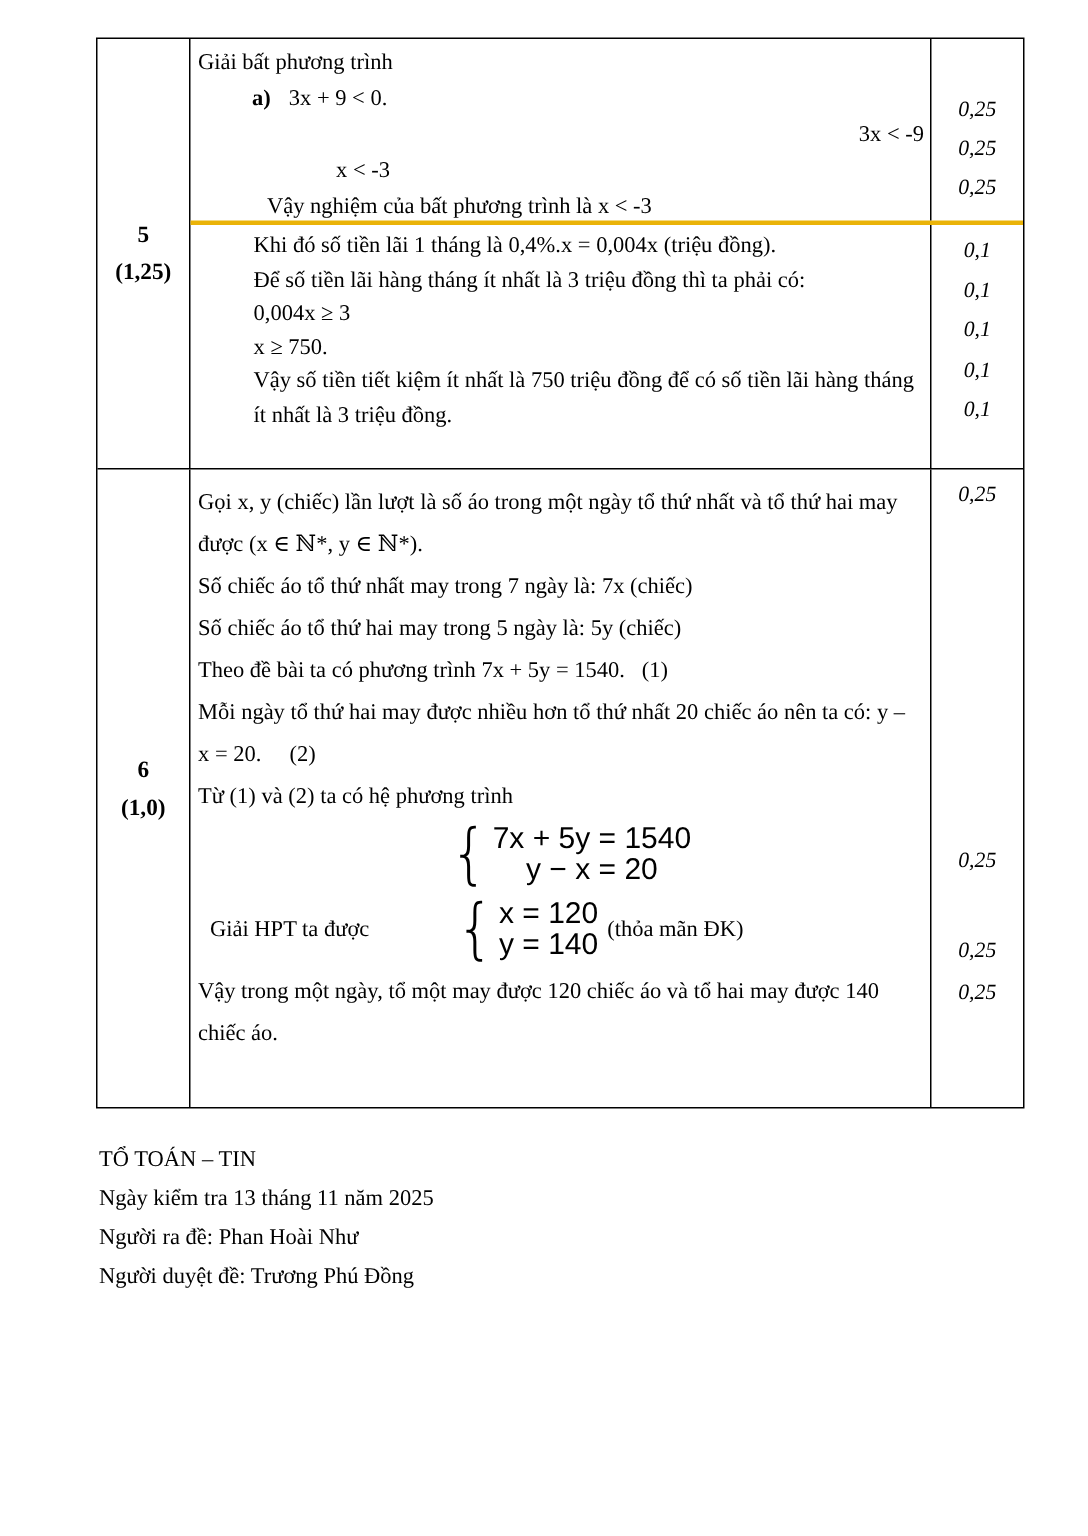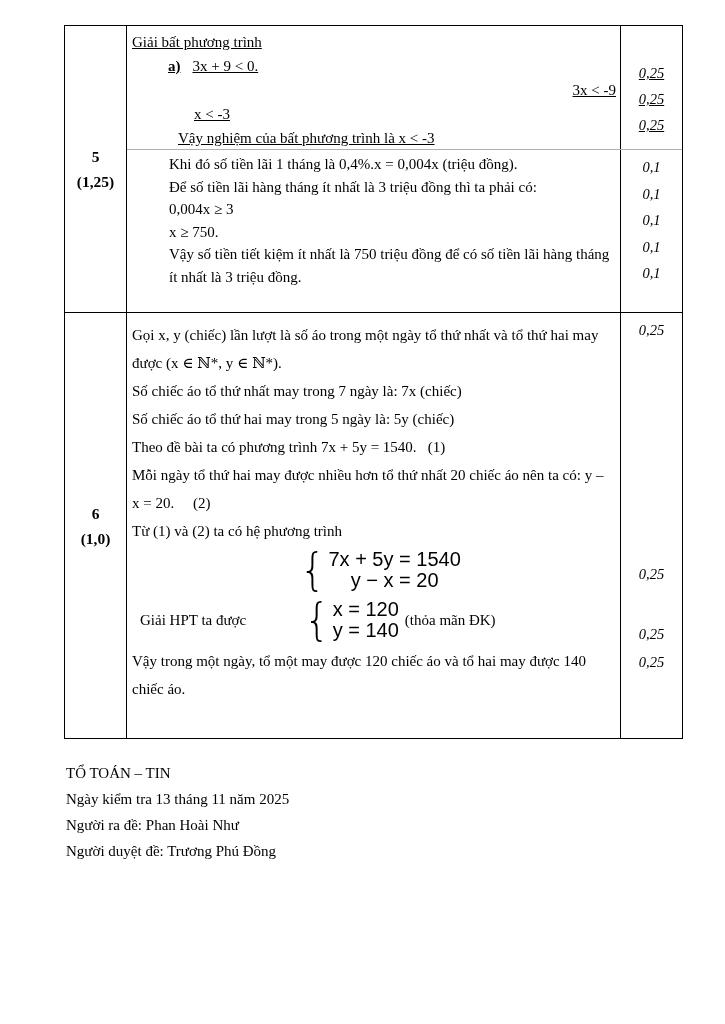--- a/index.html
+++ b/index.html
@@ -24,31 +24,31 @@
     width: 62px; flex: 0 0 62px;
     border-right: 1px solid #000;
     display: flex; flex-direction: column;
     align-items: center; justify-content: center;
     font-weight: bold; font-size: 15.5px;
     line-height: 25px;
   }
 
   .sub-col { flex: 1; display: flex; flex-direction: column; }
   .subrow { display: flex; }
-  .subrow-a { height: 124px; border-bottom: 1px solid #eab308; text-decoration: underline; }
+  .subrow-a { height: 124px; border-bottom: 3px solid #eab308; }
   .subrow-b { height: 162px; }
 
   .content { flex: 1; overflow: hidden; }
 
   .content-a { padding: 4px 4px 0 5px; }
   .content-a .line { line-height: 24px; white-space: nowrap; }
   .indent-a1 { margin-left: 36px; }
   .indent-a1 .alabel { font-weight: bold; margin-right: 12px; }
   .indent-a2 { margin-left: 77px; text-align: right; }
-  .indent-a3 { margin-left: 62px; }
+  .indent-a3 { margin-left: 92px; }
   .indent-a4 { margin-left: 46px; }
 
   .content-b { padding: 3px 6px 0 42px; }
   .content-b .bline { line-height: 22.5px; }
   .bline-first { text-indent: -20px; }
   .blabel { font-weight: bold; margin-right: 6px; }
 
   .points {
     width: 62px; flex: 0 0 62px;
     border-left: 1px solid #000;

